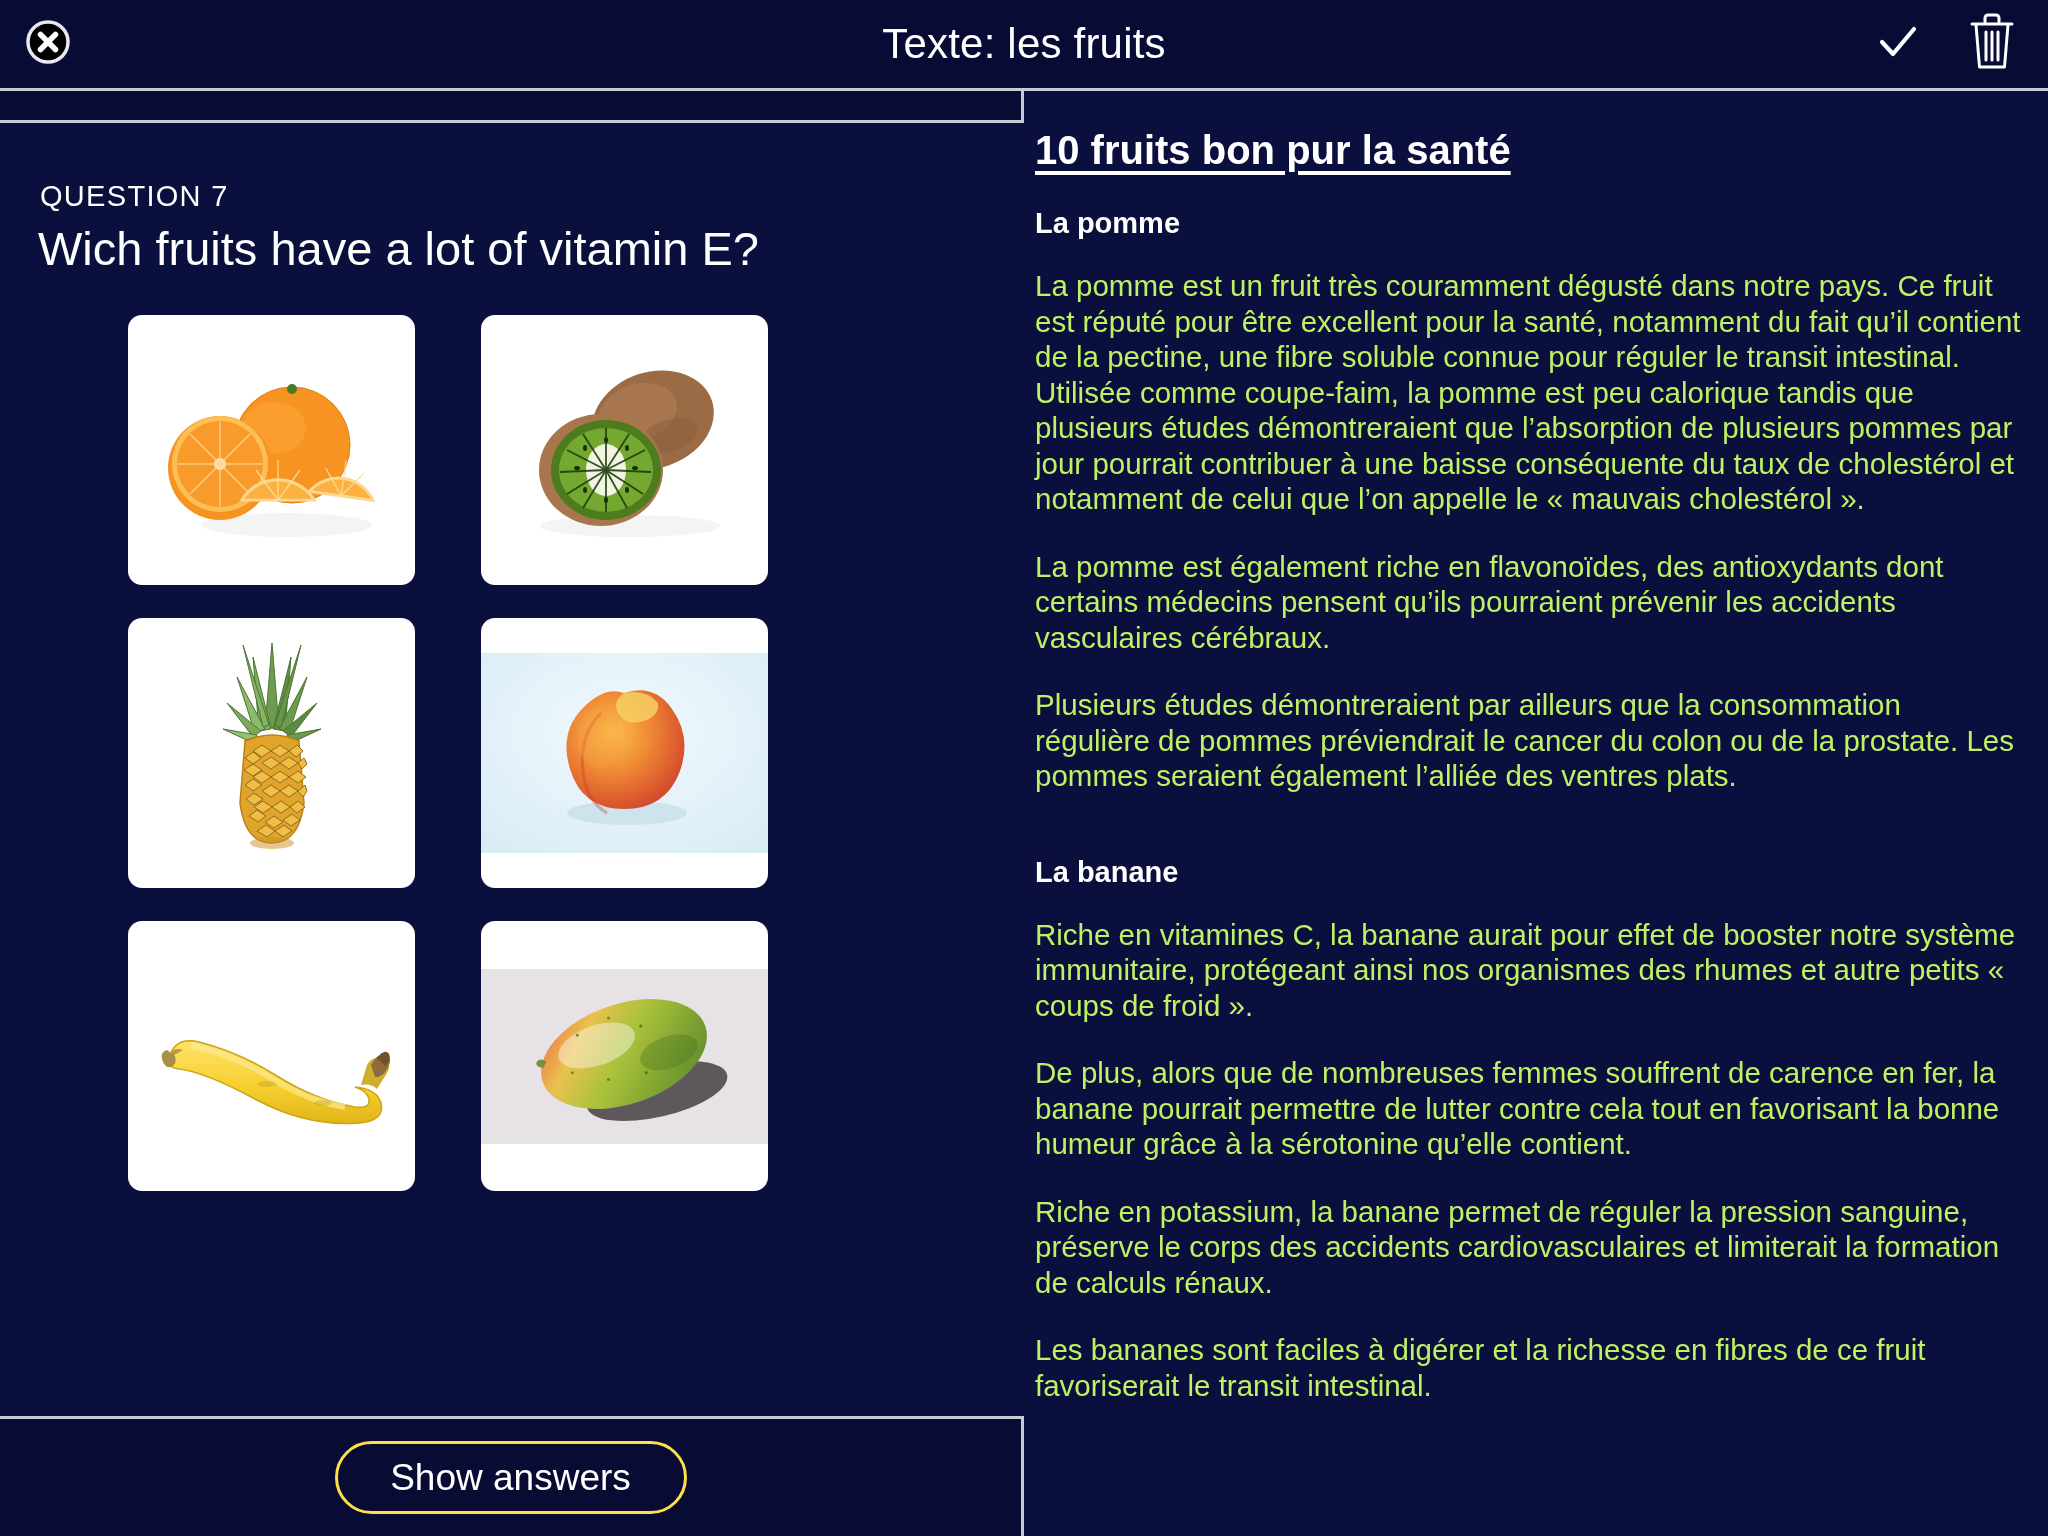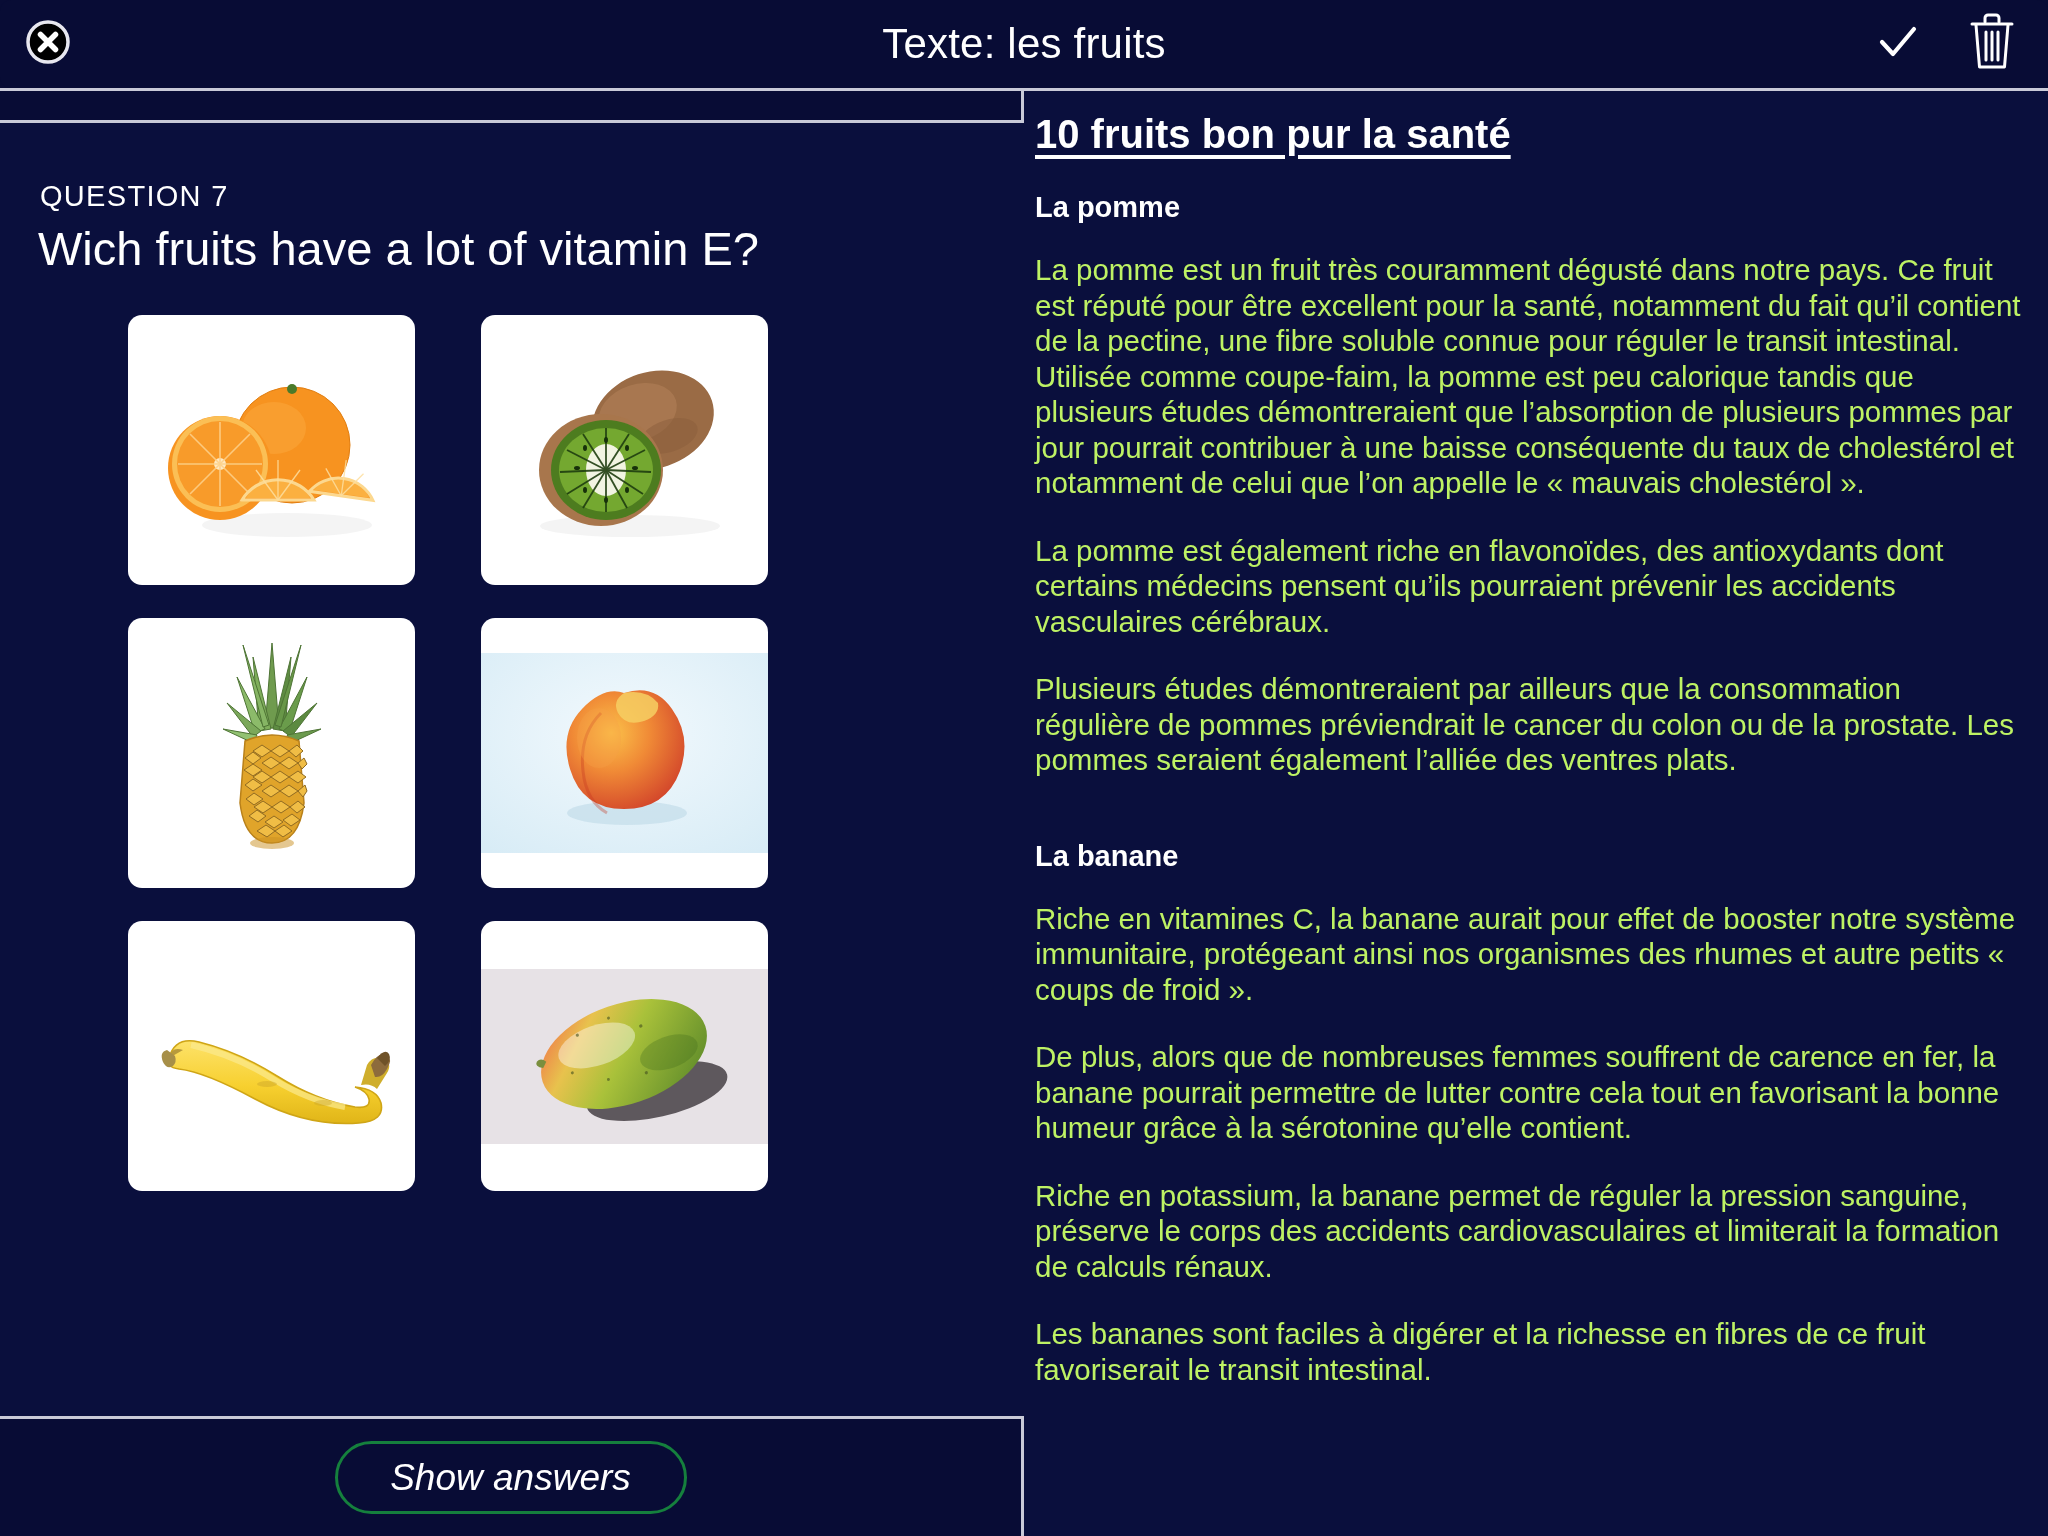--- a/index.html
+++ b/index.html
@@ -79,34 +79,33 @@
   }
   .tile svg { display: block; }
 
   .answers-bar {
     position: absolute; left: 0; top: 1419px; width: 1021px; height: 117px;
     display: flex; align-items: center; justify-content: center;
     background: #080c35;
   }
   .show-answers {
     min-width: 352px; height: 73px;
-    border: 3px solid #15803d; border-radius: 40px;
+    border: 3px solid #fde047; border-radius: 40px;
     background: transparent; color: #ffffff;
     font-family: "Liberation Sans", sans-serif;
     font-size: 37px; font-weight: 400; cursor: pointer;
     display: flex; align-items: center; justify-content: center;
     padding: 0 34px;
-    font-style: italic;
   }
 
   
   .right-panel {
     position: absolute; left: 1024px; top: 91px; width: 1024px; height: 1445px;
     background: #0a0f3d;
-    padding: 21px 26px 0 11px;
+    padding: 37px 26px 0 11px;
     overflow: hidden;
   }
   .doc-title {
     font-size: 40px; font-weight: bold; color: #ffffff;
     text-decoration: underline; text-underline-offset: 7px;
     text-decoration-thickness: 4px;
     margin: 0 0 34px 0;
   }
   .doc-sub {
     font-size: 29px; font-weight: bold; color: #ffffff;

